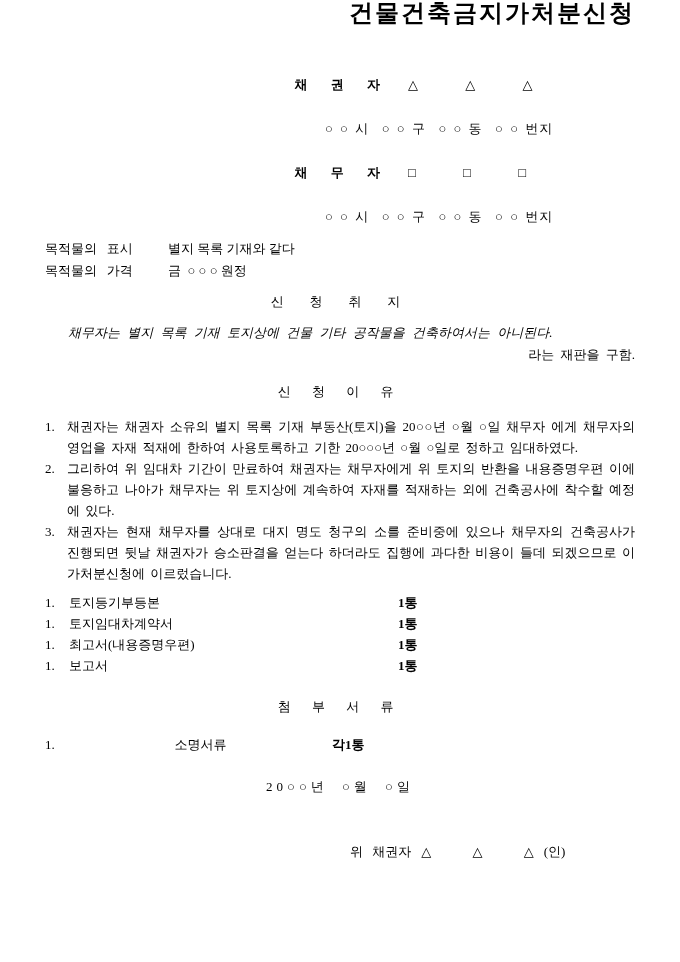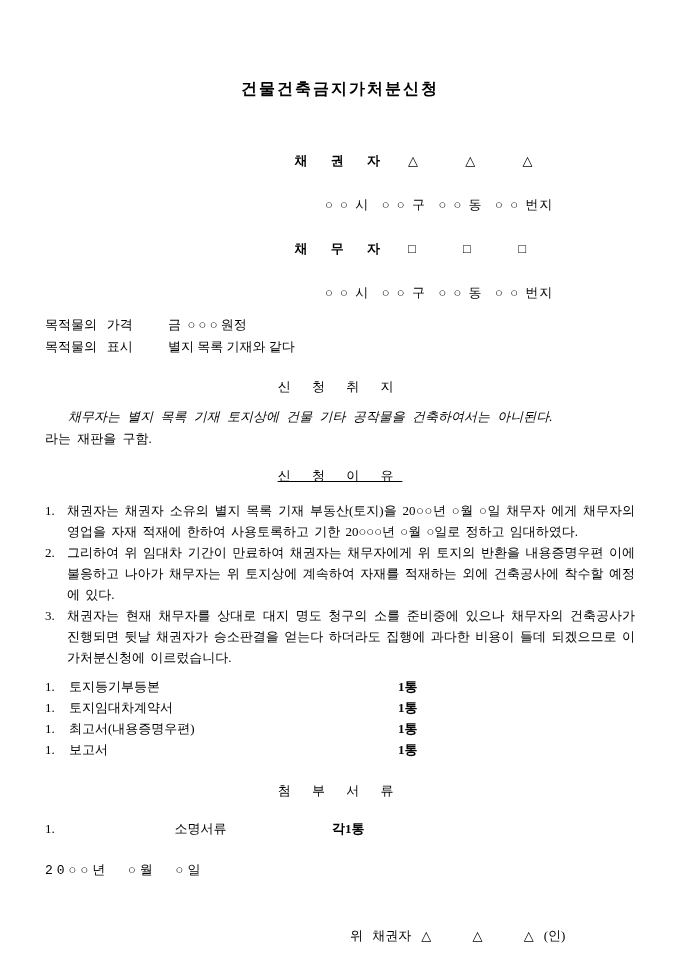--- a/index.html
+++ b/index.html
@@ -11,23 +11,22 @@
     font-size: 13px;
     overflow: hidden;
   }
   .page {
     position: relative;
     width: 680px; height: 962px;
     padding: 0 45px;
     background: #ffffff;
   }
   .doc-title {
-    margin-top: 76px;
-    text-align: center;
-    font-size: 16px;
+    text-align: right;
+    font-size: 24px;
     font-weight: bold;
     letter-spacing: 2px;
     line-height: 26px;
   }
   
   .party-block { margin-top: 26px; margin-left: 230px; line-height: 22px; }
   .party-line { white-space: pre; font-weight: bold; }
   .party-label { letter-spacing: 10px; }
   .party-name { margin-left: 18px; word-spacing: 44px; }
   .party-address { margin-left: 50px; white-space: pre; letter-spacing: 1px; word-spacing: 2px; }
@@ -35,49 +34,49 @@
   .object-rows { margin-top: 10px; line-height: 22px; }
   .object-row { display: flex; }
   .obj-label { width: 123px; white-space: pre; flex: 0 0 auto; }
   .obj-value { white-space: pre; }
   
   .section-heading {
     text-align: center;
     letter-spacing: 9px;
     line-height: 22px;
   }
-  .h-purpose { margin-top: 18px; }
-  .h-reason  { margin-top: 15px; text-decoration: underline; }
+  .h-purpose { margin-top: 10px; font-family: Liberation Mono, monospace; }
+  .h-reason  { margin-top: 15px; }
   .h-evidence { margin-top: 17px; }
   .h-attachment { margin-top: 20px; text-align: center; }
   
   .purpose-body { margin-top: 8px; line-height: 22px; }
   .purpose-line1 { text-indent: 23px; word-spacing: 4px; white-space: pre-wrap; font-style: italic; }
-  .purpose-line2 { word-spacing: 3px; }
+  .purpose-line2 { word-spacing: 3px; text-align: right; }
   
   .reasons { margin-top: 13px; }
   .reason { display: flex; line-height: 21px; }
   .reason-no { flex: 0 0 22px; }
   .reason-text { flex: 1 1 auto; text-align: justify; word-spacing: 2px; }
   
   .doc-list { margin-top: 8px; line-height: 21px; }
   .doc-list-row { display: flex; }
   .doc-no { flex: 0 0 24px; }
   .doc-name { flex: 0 0 auto; }
   .evidence .doc-name { width: 329px; }
   .attachment .doc-name { width: 263px; text-align: center; }
   .doc-count { flex: 0 0 auto; font-weight: bold; }
   .attachment { margin-top: 16px; }
   
   .date-line {
     margin-top: 21px;
+    text-align: center;
     letter-spacing: 4px;
     word-spacing: 7px;
     line-height: 22px;
-    font-family: Liberation Mono, monospace;
   }
   .signature-line {
     margin-top: 21px;
     margin-left: 292px;
     line-height: 22px;
     white-space: pre;
   }
   .signature-prefix { word-spacing: 6px; }
   .signature-name { margin-left: 10px; word-spacing: 38px; }
   .signature-seal { margin-left: 10px; }
@@ -95,26 +94,26 @@
     </div>
     <div class="party-address">○ ○ 시  ○ ○ 구  ○ ○ 동  ○ ○ 번지</div>
     <div class="party-line">
       <span class="party-label">채 무 자</span><span class="party-name">□ □ □</span>
     </div>
     <div class="party-address">○ ○ 시  ○ ○ 구  ○ ○ 동  ○ ○ 번지</div>
   </div>
 
   <div class="object-rows">
     <div class="object-row">
+      <span class="obj-label">목적물의   표시</span>
+      <span class="obj-value">별지 목록 기재와 같다</span>
+    </div>
+    <div class="object-row">
       <span class="obj-label">목적물의   가격</span>
       <span class="obj-value">금  ○ ○ ○ 원정</span>
-    </div>
-    <div class="object-row">
-      <span class="obj-label">목적물의   표시</span>
-      <span class="obj-value">별지 목록 기재와 같다</span>
     </div>
   </div>
 
   <div class="section-heading h-purpose">신 청 취 지</div>
 
   <div class="purpose-body">
     <div class="purpose-line1">채무자는 별지 목록 기재 토지상에 건물 기타 공작물을 건축하여서는 아니된다.</div>
     <div class="purpose-line2">라는 재판을 구함.</div>
   </div>
 

